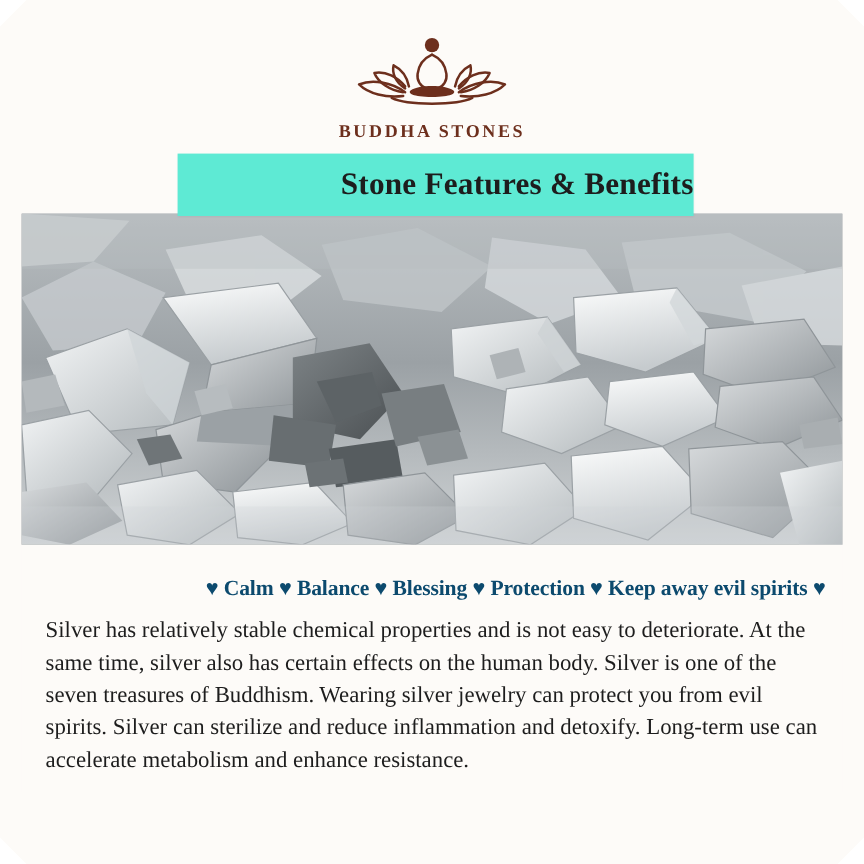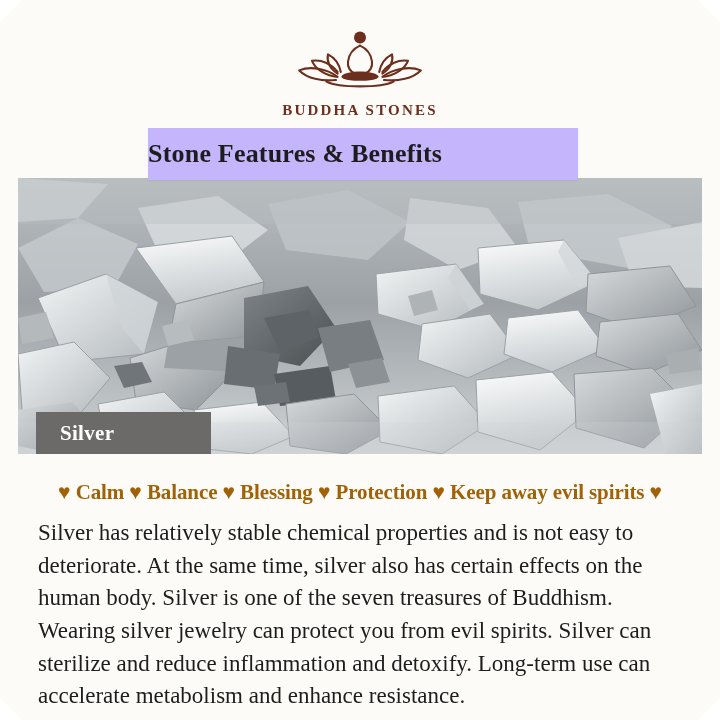--- a/index.html
+++ b/index.html
@@ -72,25 +72,25 @@
     font-weight: bold;
   }
 
   
   .title-bar {
     position: absolute;
     top: 128px;
     left: 148px;
     width: 430px;
     height: 52px;
-    background: #c4b5fd;
+    background: #5eead4;
     box-shadow: 0 1px 2px rgba(0,0,0,0.06);
     display: flex;
     align-items: center;
-    justify-content: flex-start;
+    justify-content: flex-end;
     z-index: 4;
   }
   .title-bar-text {
     font-family: "Liberation Serif", serif;
     font-size: 26px;
     font-weight: bold;
     color: #1d1d1d;
     letter-spacing: 0.2px;
   }
 
@@ -141,31 +141,31 @@
     left: 18px;
     width: 684px;
     height: 206px;
     background: #fdfbf8;
     z-index: 3;
     box-sizing: border-box;
     padding: 26px 14px 0 14px;
   }
   .tagline {
     font-family: "Liberation Serif", serif;
-    font-size: 21px;
+    font-size: 18px;
     font-weight: bold;
-    color: #a16207;
-    text-align: center;
+    color: #0c4a6e;
+    text-align: right;
     white-space: nowrap;
     letter-spacing: -0.1px;
   }
   .desc {
     margin-top: 12px;
     font-family: "Liberation Serif", serif;
-    font-size: 23px;
+    font-size: 19px;
     line-height: 1.42;
     color: #1d1d1d;
     text-align: left;
     padding: 0 6px;
   }
   .footer-space {
     position: absolute;
     left: 0;
     bottom: 0;
     width: 720px;
@@ -296,23 +296,20 @@
         <polygon points="0,140 28,134 36,160 4,166" fill="#b4b9bc"></polygon>
         <polygon points="390,118 414,112 420,132 396,138" fill="#aeb3b6"></polygon>
         <polygon points="648,176 680,170 684,192 652,196" fill="#a9aeb1"></polygon>
         <polygon points="144,148 170,142 176,162 150,168" fill="#b7bcbf"></polygon>
       </g>
 
       <rect x="0" y="0" width="684" height="46" fill="#b8bdc0" opacity="0.35"></rect>
       <rect x="0" y="244" width="684" height="32" fill="#cfd3d6" opacity="0.25"></rect>
     </svg>
 
-    <div class="caption">
-      <span class="caption-text">Silver</span>
-    </div>
   </div>
 
   <div class="panel">
     <div class="tagline">♥ Calm ♥ Balance ♥ Blessing ♥ Protection ♥ Keep away evil spirits ♥</div>
     <div class="desc">Silver has relatively stable chemical properties and is not easy to deteriorate. At the same time, silver also has certain effects on the human body. Silver is one of the seven treasures of Buddhism. Wearing silver jewelry can protect you from evil spirits. Silver can sterilize and reduce inflammation and detoxify. Long-term use can accelerate metabolism and enhance resistance.</div>
   </div>
 
   <div class="footer-space"></div>
 </div>
 

